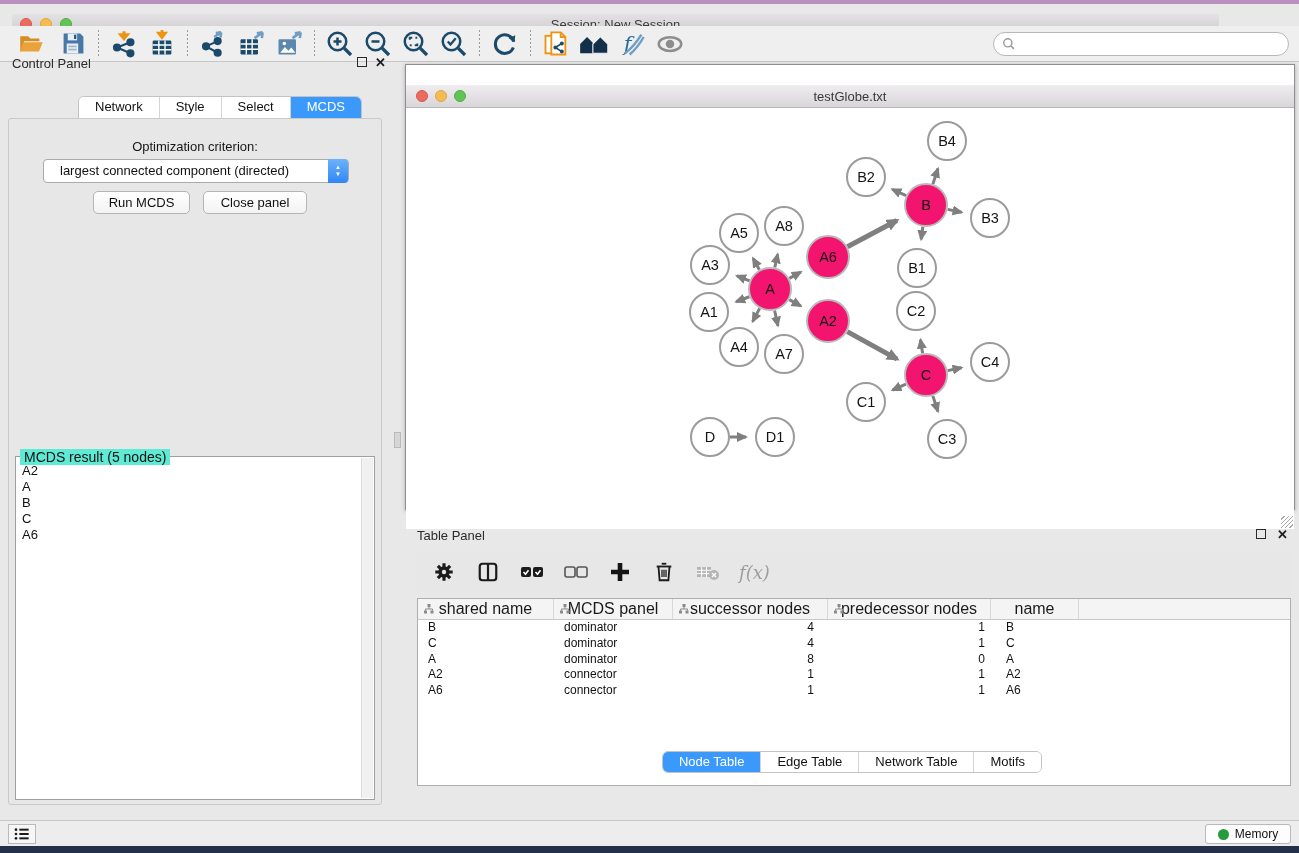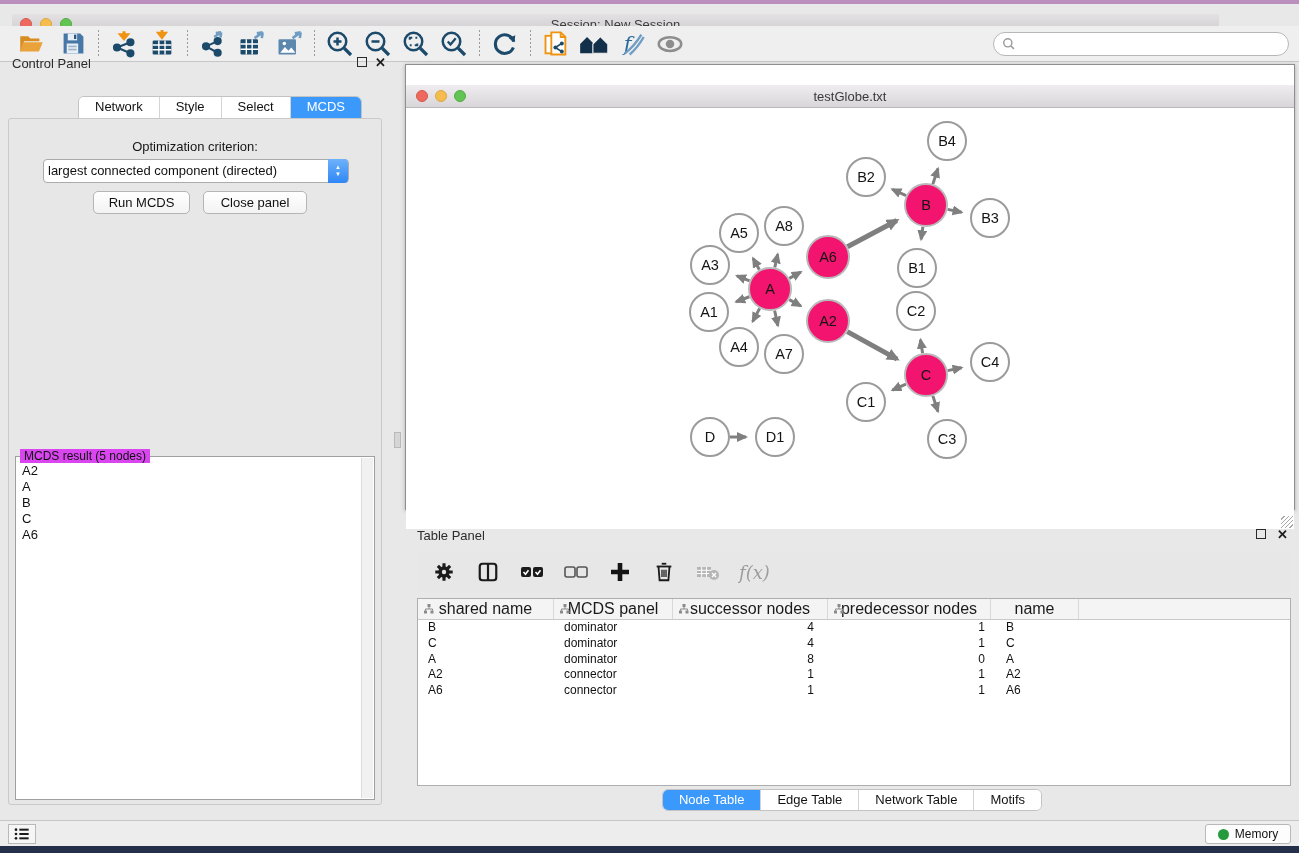--- a/index.html
+++ b/index.html
@@ -40,28 +40,28 @@
   .float-box { width:10px; height:10px; border:1.5px solid #2a2a2a; display:inline-block; }
   .cp-tabs { left:78px; top:96px; height:35px; display:flex; border:1px solid #c3c3c3; border-radius:6px;
     overflow:hidden; background:#fff; }
   .seg { padding:0 16px; font-size:13px; line-height:20px; color:#111; background:#fff; border-right:1px solid #d4d4d4; }
   .seg:last-child { border-right:none; }
   .seg.active { background:#3b99fc; color:#fff; }
   .cp-body { left:8px; top:118px; width:374px; height:687px; background:#e7e7e7;
     border:1px solid #c9c9c9; border-radius:3px; }
   .opt-label { position:absolute; left:0; top:20px; width:100%; text-align:center; font-size:13px; color:#161616; }
   .criterion { position:absolute; left:34px; top:40px; width:306px; height:24px; background:#fff;
-    border:1px solid #ababab; border-radius:4px; font-size:13px; color:#111; line-height:22px; padding-left:4px; }
+    border:1px solid #ababab; border-radius:4px; font-size:13px; color:#111; line-height:22px; padding-left:16px; }
   .spinner { position:absolute; right:0; top:-1px; width:20px; height:24px; border-radius:0 4px 4px 0;
     background:linear-gradient(#6db2fb,#2f86f6); color:#fff; font-size:6px; line-height:7px;
     display:flex; flex-direction:column; align-items:center; justify-content:center; }
   .cp-btn { position:absolute; top:72px; height:23px; background:linear-gradient(#ffffff,#f3f3f3);
     border:1px solid #b5b5b5; border-radius:5px; font-size:13px; color:#111; font-family:"Liberation Sans",sans-serif; }
   .fieldset { position:absolute; left:6px; top:337px; width:360px; height:344px; border:1px solid #9f9f9f; background:#fff; }
-  .fieldset-legend { position:absolute; left:4px; top:-8px; background:#d946ef; padding:0 4px; font-size:12px; color:#111; }
+  .fieldset-legend { position:absolute; left:4px; top:-8px; background:#5eead4; padding:0 4px; font-size:14px; color:#111; }
   .result-list { position:absolute; left:2px; top:6px; right:14px; bottom:2px; font-size:13px; color:#111; }
   .result-list div { line-height:16px; padding-left:4px; }
   .v-scroll { position:absolute; right:1px; top:1px; width:12px; bottom:1px; background:#f1f1f1; border-left:1px solid #dcdcdc; }
 
   
   .splitter-v { left:390px; top:62px; width:15px; height:758px; }
   .splitter-v .thumb { position:absolute; left:4px; top:370px; width:7px; height:16px; background:#d6d6d6; border:1px solid #b9b9b9; }
   .splitter-h { left:405px; top:512px; width:894px; height:10px; }
   .splitter-h .thumb { position:absolute; left:440px; top:2px; width:16px; height:7px; background:#d6d6d6; border:1px solid #b9b9b9; }
 
@@ -81,21 +81,21 @@
     display:flex; align-items:center; gap:18px; padding-left:14px; }
   .tp-icon { width:26px; height:26px; display:flex; align-items:center; justify-content:center; }
   .fx-label { font-family:"DejaVu Serif", serif; font-style:italic; font-size:18px; color:#9d9d9d; }
   .table-wrap { left:417px; top:598px; width:874px; height:188px; background:#fff; border:1px solid #aeaeae; overflow:hidden; }
   .thead { display:flex; height:21px; background:#f4f4f4; border-bottom:1px solid #c9c9c9; }
   .th { position:relative; border-right:1px solid #d8d8d8; font-size:16px; color:#1a1a1a;
     display:flex; align-items:center; justify-content:center; }
   .th .hicon { position:absolute; left:6px; top:5px; }
   .trow { display:flex; height:15.8px; font-size:12px; color:#111; }
   .td { overflow:hidden; white-space:nowrap; line-height:15.8px; }
-  .bottom-tabs { left:405px; top:789px; width:894px; height:23px; display:flex; justify-content:center; }
+  .bottom-tabs { left:405px; top:751px; width:894px; height:23px; display:flex; justify-content:center; }
   .bt-group { display:flex; border:1px solid #c3c3c3; border-radius:6px; overflow:hidden; background:#fff; height:22px; }
 
   
   .statusbar { left:0; top:820px; width:1299px; height:26px; background:#ededed; border-top:1px solid #c6c6c6; }
   .list-btn { position:absolute; left:8px; top:3px; width:28px; height:20px; background:#f6f6f6;
     border:1px solid #b9b9b9; display:flex; align-items:center; justify-content:center; }
   .memory-btn { position:absolute; right:8px; top:3px; width:86px; height:20px; background:#fdfdfd;
     border:1px solid #b9b9b9; border-radius:3px; display:flex; align-items:center; justify-content:center;
     gap:6px; font-size:12px; color:#111; }
   .mem-dot { width:11px; height:11px; border-radius:50%; background:#259b3e; }

